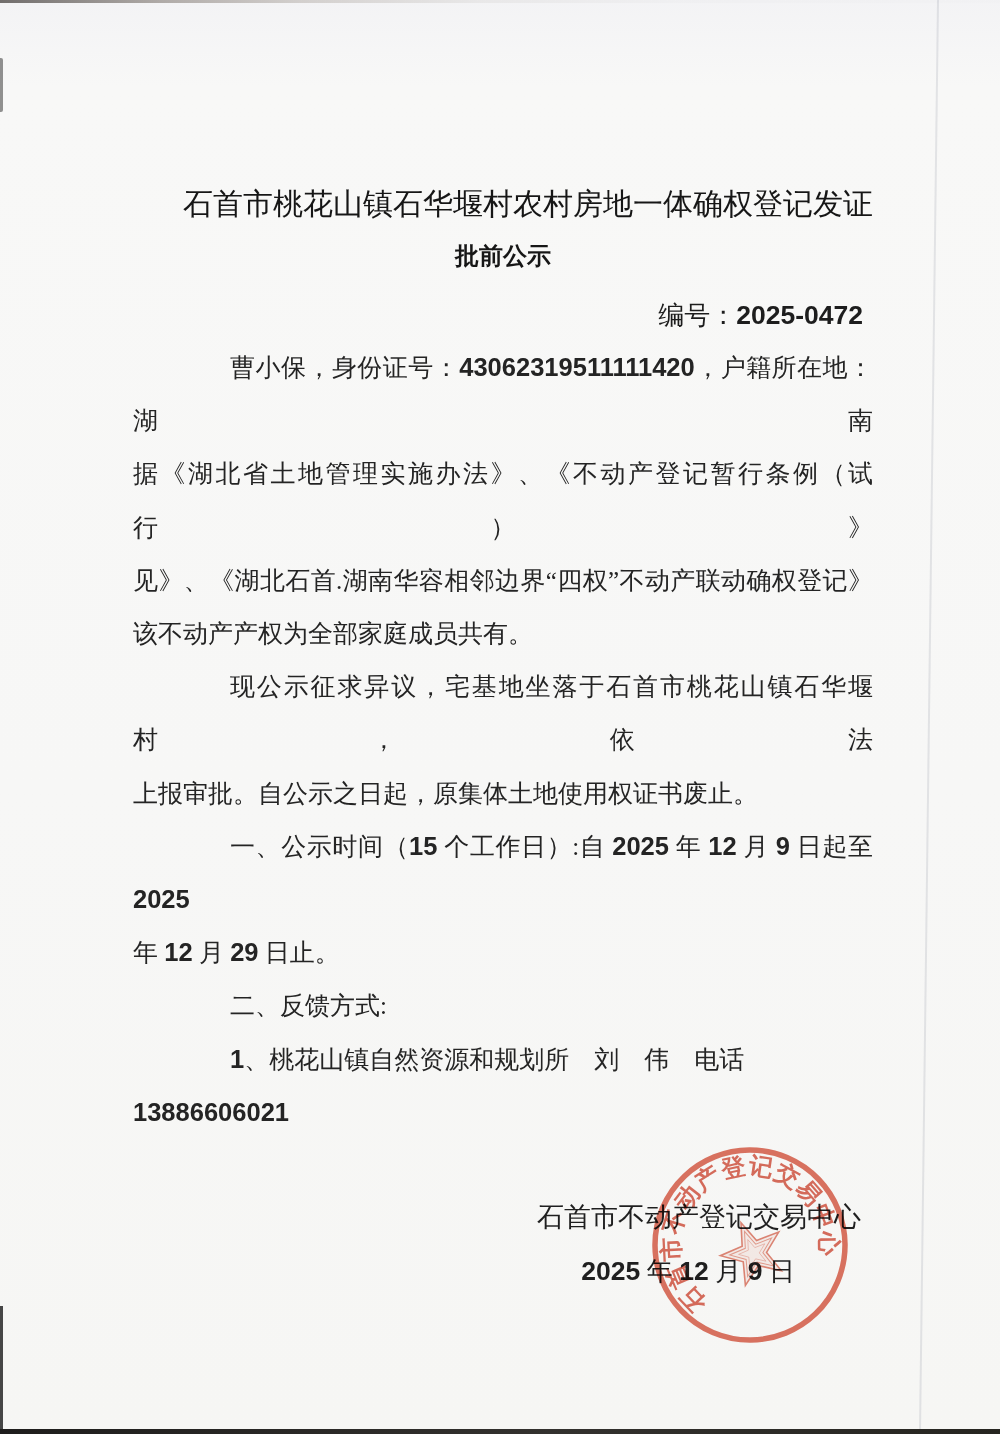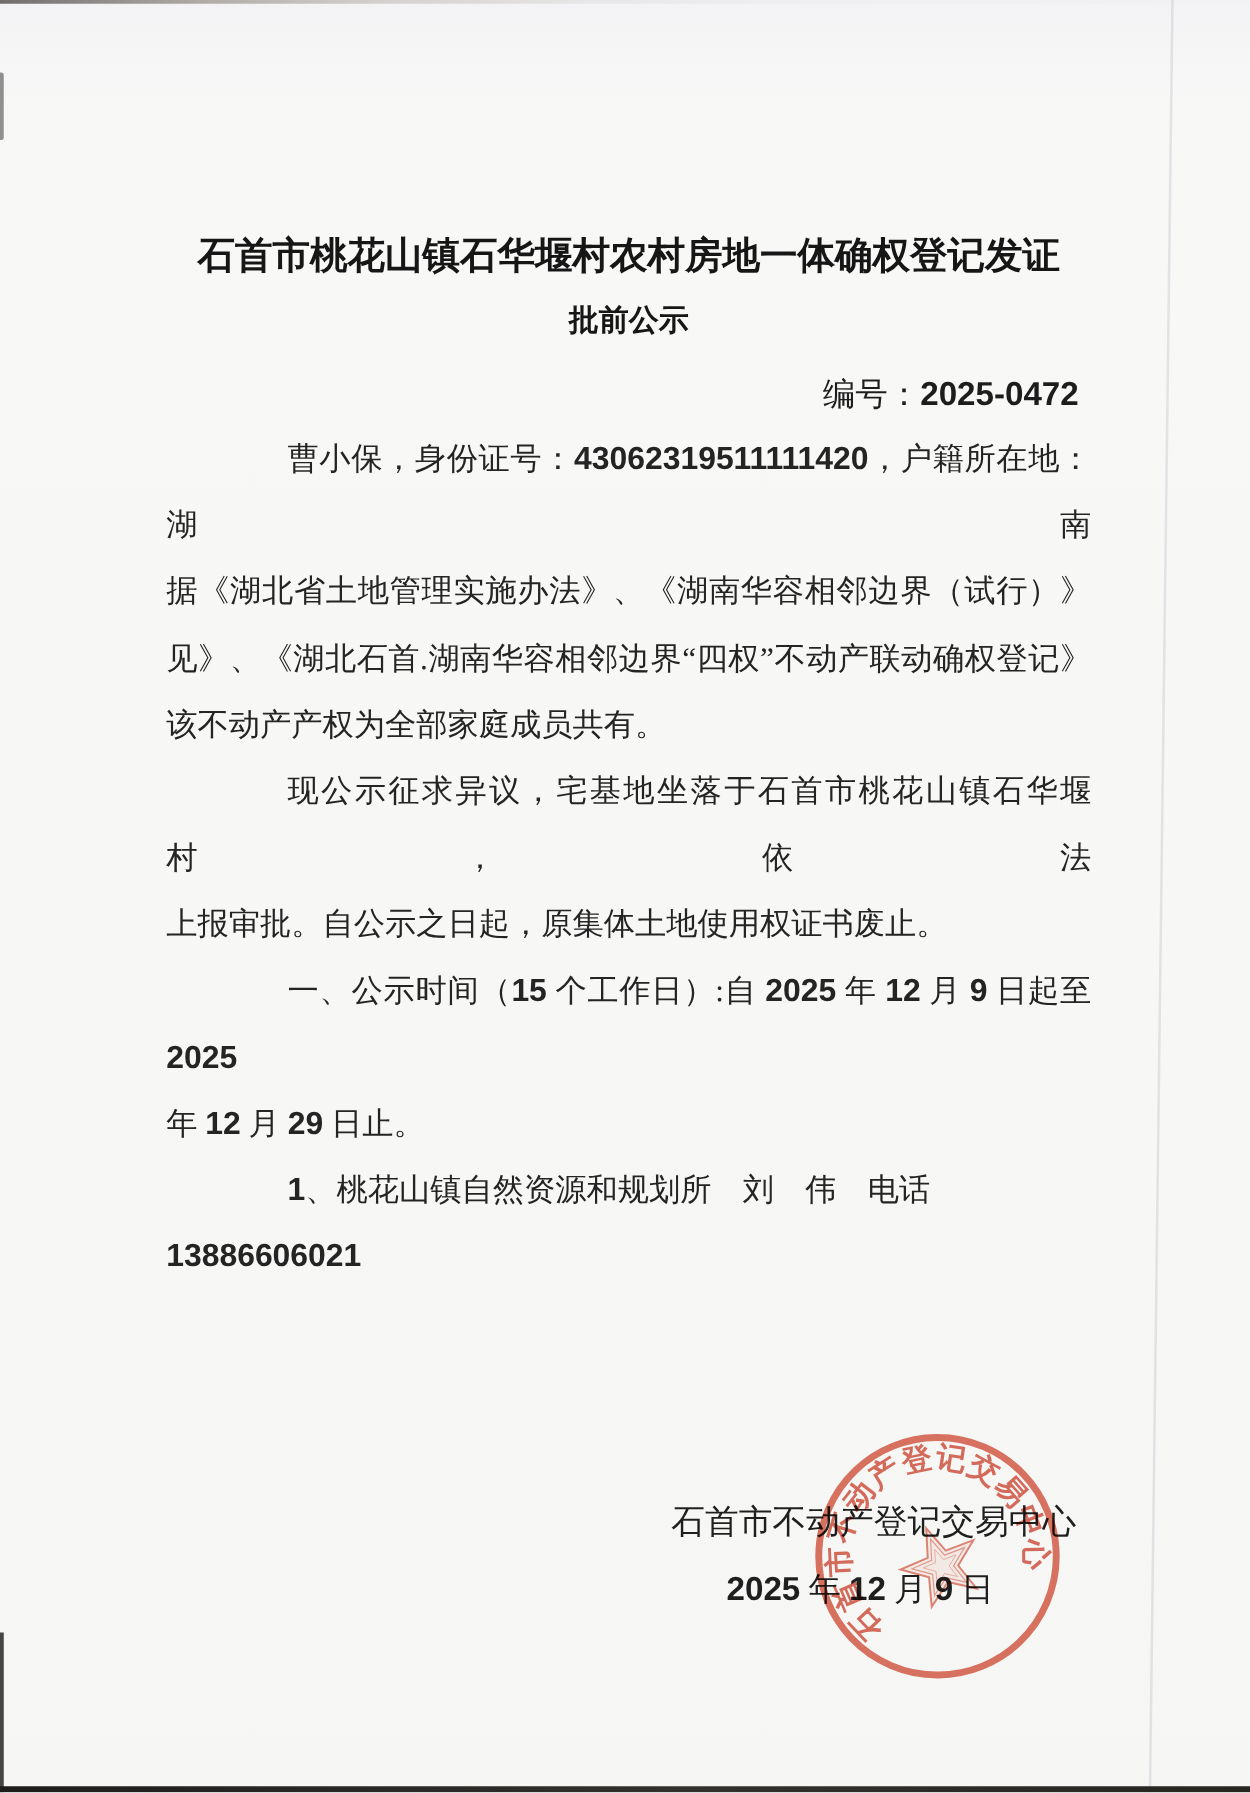--- a/index.html
+++ b/index.html
@@ -37,21 +37,21 @@
   }
   .crease {
     position: absolute; top: 0; left: 937px; width: 2px; height: 1440px;
     background: rgba(120,126,140,.17);
     transform-origin: 0 0; transform: rotate(0.72deg);
   }
 
   
   .title-line1 {
     position: absolute; top: 184px; left: 133px; width: 740px;
-    text-align: center; font-size: 30px; font-weight: 700;
+    text-align: right; font-size: 30px; font-weight: 400;
     letter-spacing: 0; color: #161616; white-space: nowrap;
   }
   .title-line2 {
     position: absolute; top: 240px; left: 133px; width: 740px;
     text-align: center; font-size: 24px; font-weight: 600; color: #161616;
   }
   .doc-number {
     position: absolute; top: 298px; left: 133px; width: 730px;
     text-align: right; font-size: 26px; color: #1d1d1d;
   }
@@ -100,27 +100,28 @@
   <div class="edge-left-top"></div>
   <div class="edge-left-bottom"></div>
   <div class="edge-bottom"></div>
 
   <div class="title-line1">石首市桃花山镇石华堰村农村房地一体确权登记发证</div>
   <div class="title-line2">批前公示</div>
   <div class="doc-number">编号：<span class="num">2025-0472</span></div>
 
   <div class="body-text">
     <div class="line fill ind">曹小保，身份证号：<span class="num">43062319511111420</span>，户籍所在地：湖南</div>
-    <div class="line fill">据《湖北省土地管理实施办法》、《湖南华容相邻边界（试行）》</div>
+    <div class="line fill">据《湖北省土地管理实施办法》、《不动产登记暂行条例（试行）》</div>
     <div class="line fill">见》、《湖北石首.湖南华容相邻边界“四权”不动产联动确权登记》</div>
     <div class="line">该不动产产权为全部家庭成员共有。</div>
     <div class="line fill ind">现公示征求异议，宅基地坐落于石首市桃花山镇石华堰村，依法</div>
     <div class="line">上报审批。自公示之日起，原集体土地使用权证书废止。</div>
     <div class="line fill ind">一、公示时间（<span class="num">15</span> 个工作日）:自 <span class="num">2025</span> 年 <span class="num">12</span> 月 <span class="num">9</span> 日起至 <span class="num">2025</span></div>
     <div class="line">年 <span class="num">12</span> 月 <span class="num">29</span> 日止。</div>
+    <div class="line ind">二、反馈方式:</div>
     <div class="line ind"><span class="num">1</span>、桃花山镇自然资源和规划所　刘　伟　电话 <span class="num">13886606021</span></div>
 
   </div>
 
   <div class="sig-org">石首市不动产登记交易中心</div>
   <div class="sig-date"><span class="num">2025</span> 年 <span class="num">12</span> 月 <span class="num">9</span> 日</div>
 
   <svg class="seal" viewBox="0 0 212 212" xmlns="http://www.w3.org/2000/svg">
     <g transform="rotate(-22 106 106)">
       <circle cx="106" cy="106" r="95" fill="none" stroke="#dd6a57" stroke-width="5.5"></circle>

